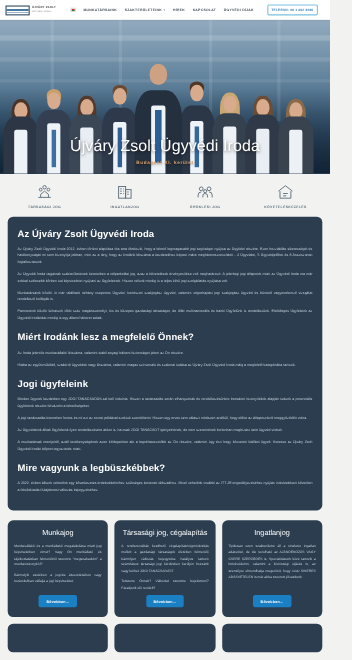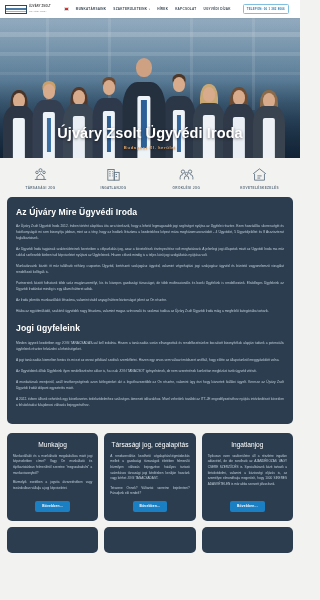--- a/index.html
+++ b/index.html
@@ -75,21 +75,21 @@
     border-radius:34% 34% 0 0;
   }
   .p .shirt{
     position:absolute;left:50%;transform:translateX(-50%);
     width:36%;border-radius:2px 2px 0 0;background:#eef3f7;
   }
   .p .tie{position:absolute;left:50%;transform:translateX(-50%);width:12%;background:#2f5f93;}
 
   .hero-copy{position:absolute;left:0;right:0;bottom:8px;text-align:center;z-index:5;}
   .hero-title{
-    font-size:14.5px;font-weight:700;color:#ffffff;letter-spacing:.1px;
+    font-size:14.5px;font-weight:400;color:#ffffff;letter-spacing:.1px;
     text-shadow:0 1px 3px rgba(0,0,0,.55);line-height:1.1;
   }
   .hero-sub{
     margin-top:3px;font-size:4.2px;font-weight:700;letter-spacing:.6px;
     color:#e0a56a;text-shadow:0 1px 2px rgba(0,0,0,.5);
   }
 
   
   .strip{background:#f2f2f0;padding:8px 4px 7px;display:flex;}
   .strip-item{flex:1;display:flex;flex-direction:column;align-items:center;gap:3px;}
@@ -306,35 +306,37 @@
           <path d="M3 11l9-7 9 7"></path>
             <path d="M5 11v9h14v-9"></path>
             <path d="M9 14h6M9 17h4"></path>
         </svg>
       </div>
       <div class="strip-lbl">KÖVETELÉSKEZELÉS</div>
     </div>
   </div>
 
   <div class="panel">
-    <h2>Az Újváry Mire Ügyvédi Iroda</h2>
+    <h2>Az Újváry Zsolt Ügyvédi Iroda</h2>
     <p>Az Újváry Zsolt Ügyvédi Iroda 2012. évben történt alapítása óta arra törekszik, hogy a lehető legmagasabb jogi segítséget nyújtsa az Ügyfelei részére. Ezen hozzáállás sikerességét és hatékonyságát mi sem bizonyítja jobban, mint az a tény, hogy az Irodánk létszáma a kezdetekhez képest mára megháromszorozódott - 4 Ügyvédet, 5 Ügyvédjelöltet és 8 Asszisztenst foglalkoztatunk.</p>
     <p>Az Ügyvédi Iroda tagjainak szakterületeinek kereteiben a célparkolási jog, azaz a követelések érvényesítése volt meghatározó. A jelenlegi jogi állapotok miatt az Ügyvédi Iroda ma már sokkal szélesebb körben tud képviseletet nyújtani az Ügyfeleinek. Hiszen célunk mindig is a teljes körű jogi szolgáltatás nyújtása volt.</p>
     <p>Munkatársaink között itt már található néhány csoportos Ügyvéd, kertészeti szakjogász ügyvéd, valamint végrehajtási jogi szakjogász ügyvéd és büntető vagyonelemző vizsgálat rendelkező kollégák is.</p>
     <p>Partnereink között futhatunk több száz magánszemélyt, kis és közepes gazdasági társaságot, de több multinacionális és banki Ügyfelünk is rendelkezünk. Elsődleges Ügyfeleink az Ügyvédi Irodánkat mindig is egy állami hátteret adtak.</p>
 
+    <h2 class="sec">Miért Irodánk lesz a megfelelő Önnek?</h2>
     <p>Az Iroda jelentős munkavállalói létszáma, valamint stabil anyagi háttere biztonságot jelent az Ön részére.</p>
     <p>Hiába az együttműködő, szakértő ügyvédek nagy létszáma, valamint magas színvonalú és szakmai tudása az Újváry Zsolt Ügyvédi Iroda máig a megfelelő kategóriába tartozik.</p>
 
     <h2 class="sec">Jogi ügyfeleink</h2>
     <p>Minden ügynek kezdetben egy JOGI TANÁCSADÁS-sal kell indulnia. Hiszen a tanácsadás során elhangzottak és rendelkezésünkre bocsátott bizonyítékok alapján tudunk a potenciális ügyfeleink részére felvázolni a lehetőségeket.</p>
     <p>A jogi tanácsadás kiemelten fontos és mi ezt az orvosi példával szoktuk szemléltetni. Hiszen egy orvos sem választ módszert anélkül, hogy előtte az állapotunkról meggyőződött volna.</p>
     <p>Az Ügyvédeink álltak Ügyfeleink ilyen rendelkezésére akkor is, ha csak JOGI TANÁCSOT igényelnének, de nem szeretnének konkrétan megbízást tartó ügyvéd vitéséi.</p>
     <p>A munkatársak mentjeiről, azáll tevékenységének azon kötlegeinket akt a legcélravezetőbb az Ön részére, valamint úgy érzi hogy közvetett kiálláni ügyelt. Keresse az Újváry Zsolt Ügyvédi Irodát időpont egyeztetés miatt.</p>
 
+    <h2 class="sec">Mire vagyunk a legbüszkébbek?</h2>
     <p>A 2022. évben álltunk vehetőnk egy következetes érdekvédelmihez szükséges átmeneti időszakhoz. Mivel vehetőnk további az ITT-JE engedélyezéséhez nyújtás intézkedéseit követően a felsőoktatási fulajdonosi változás bejegyzéséhez.</p>
   </div>
 
   <div class="cards">
     <div class="card">
       <h3>Munkajog</h3>
       <p>Munkavállalói és a munkáltatói megalakulása miatt jogi képviseletben címet? Vagy Ön munkáltató és tájékoztatásban felmerültről szeretne "megszabadulni" a munkaviszonyból?</p>
       <p>Bármelyik esetében a jogvita átvezetésében vagy tezárokulban vállalja a jogi képviseletet.</p>
       <button class="btn">Bővebben...</button>
     </div>

